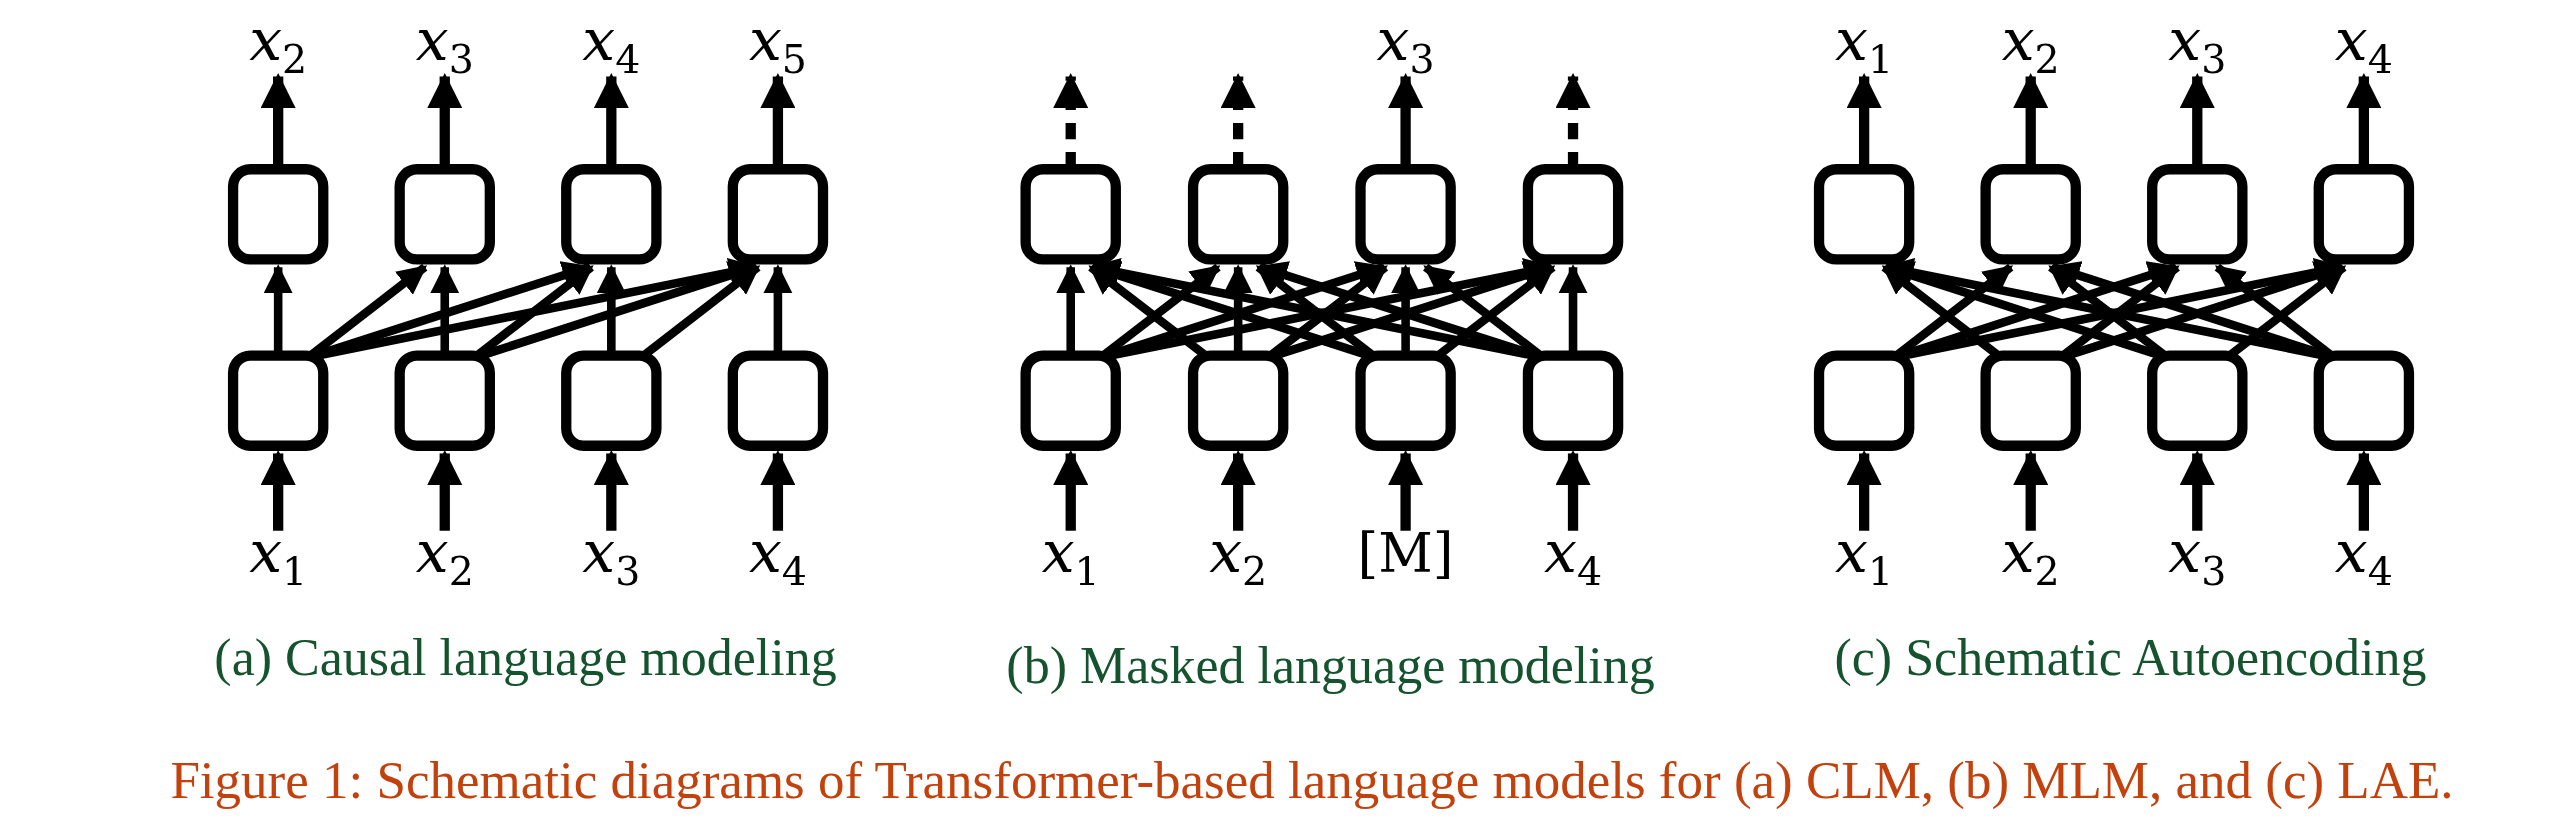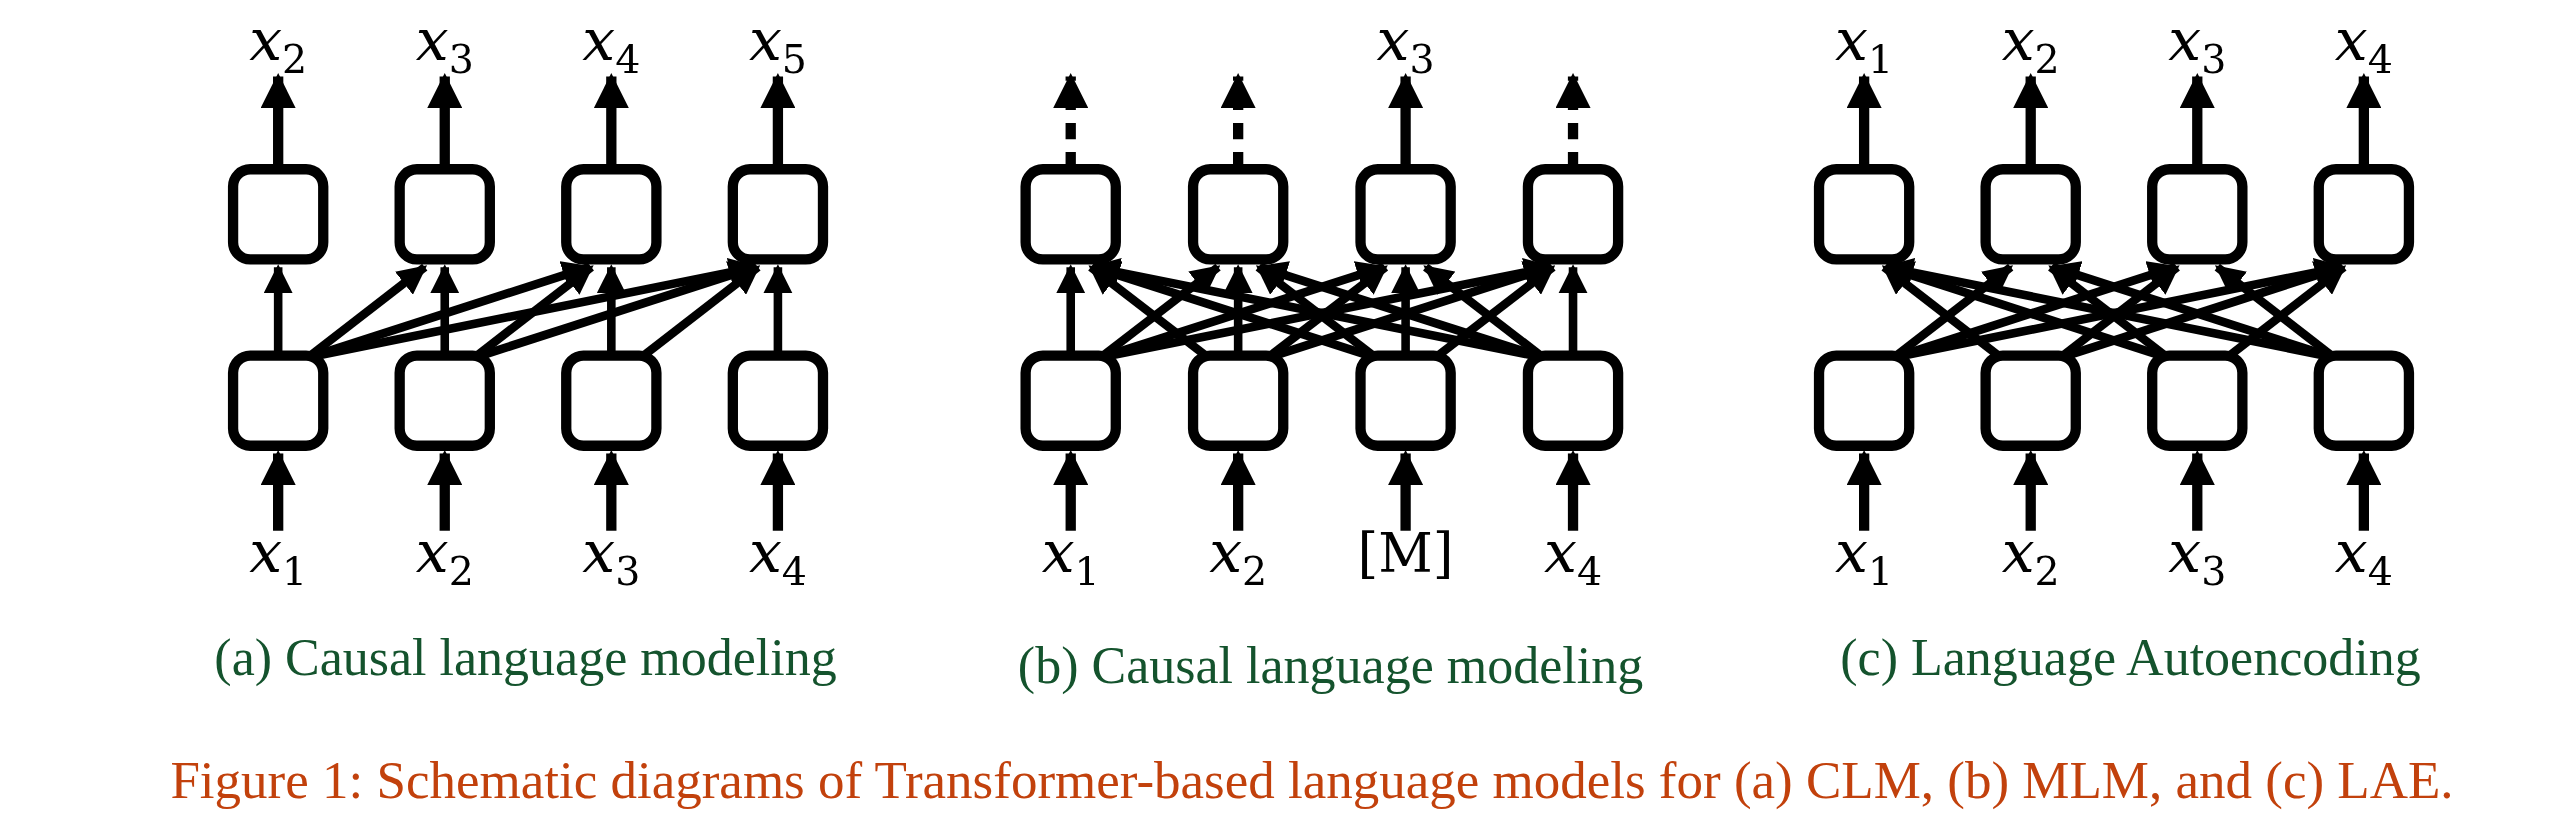--- a/index.html
+++ b/index.html
@@ -151,18 +151,18 @@
         <line x1="2337" y1="618" x2="2337" y2="528" stroke="#000000" stroke-width="12" marker-end="url(#ah)"></line>
         <text x="2337" y="666" text-anchor="middle" fill="#000000" font-family="&quot;DejaVu Serif&quot;, serif" font-size="68" font-style="italic">x<tspan dy="15" font-size="46" font-style="normal">2</tspan></text>
         <line x1="2531" y1="618" x2="2531" y2="528" stroke="#000000" stroke-width="12" marker-end="url(#ah)"></line>
         <text x="2531" y="666" text-anchor="middle" fill="#000000" font-family="&quot;DejaVu Serif&quot;, serif" font-size="68" font-style="italic">x<tspan dy="15" font-size="46" font-style="normal">3</tspan></text>
         <line x1="2725" y1="618" x2="2725" y2="528" stroke="#000000" stroke-width="12" marker-end="url(#ah)"></line>
         <text x="2725" y="666" text-anchor="middle" fill="#000000" font-family="&quot;DejaVu Serif&quot;, serif" font-size="68" font-style="italic">x<tspan dy="15" font-size="46" font-style="normal">4</tspan></text>
       </g>
     </svg>
 
   <div class="sub-caption" id="sub-caption-a">(a) Causal language modeling</div>
-  <div class="sub-caption" id="sub-caption-b">(b) Causal language modeling</div>
-  <div class="sub-caption" id="sub-caption-c">(c) Language Autoencoding</div>
+  <div class="sub-caption" id="sub-caption-b">(b) Masked language modeling</div>
+  <div class="sub-caption" id="sub-caption-c">(c) Schematic Autoencoding</div>
 
   <div id="figure-caption">Figure 1: Schematic diagrams of Transformer-based language models for (a) CLM, (b) MLM, and (c) LAE.</div>
 </div>
 
 
 </body></html>

